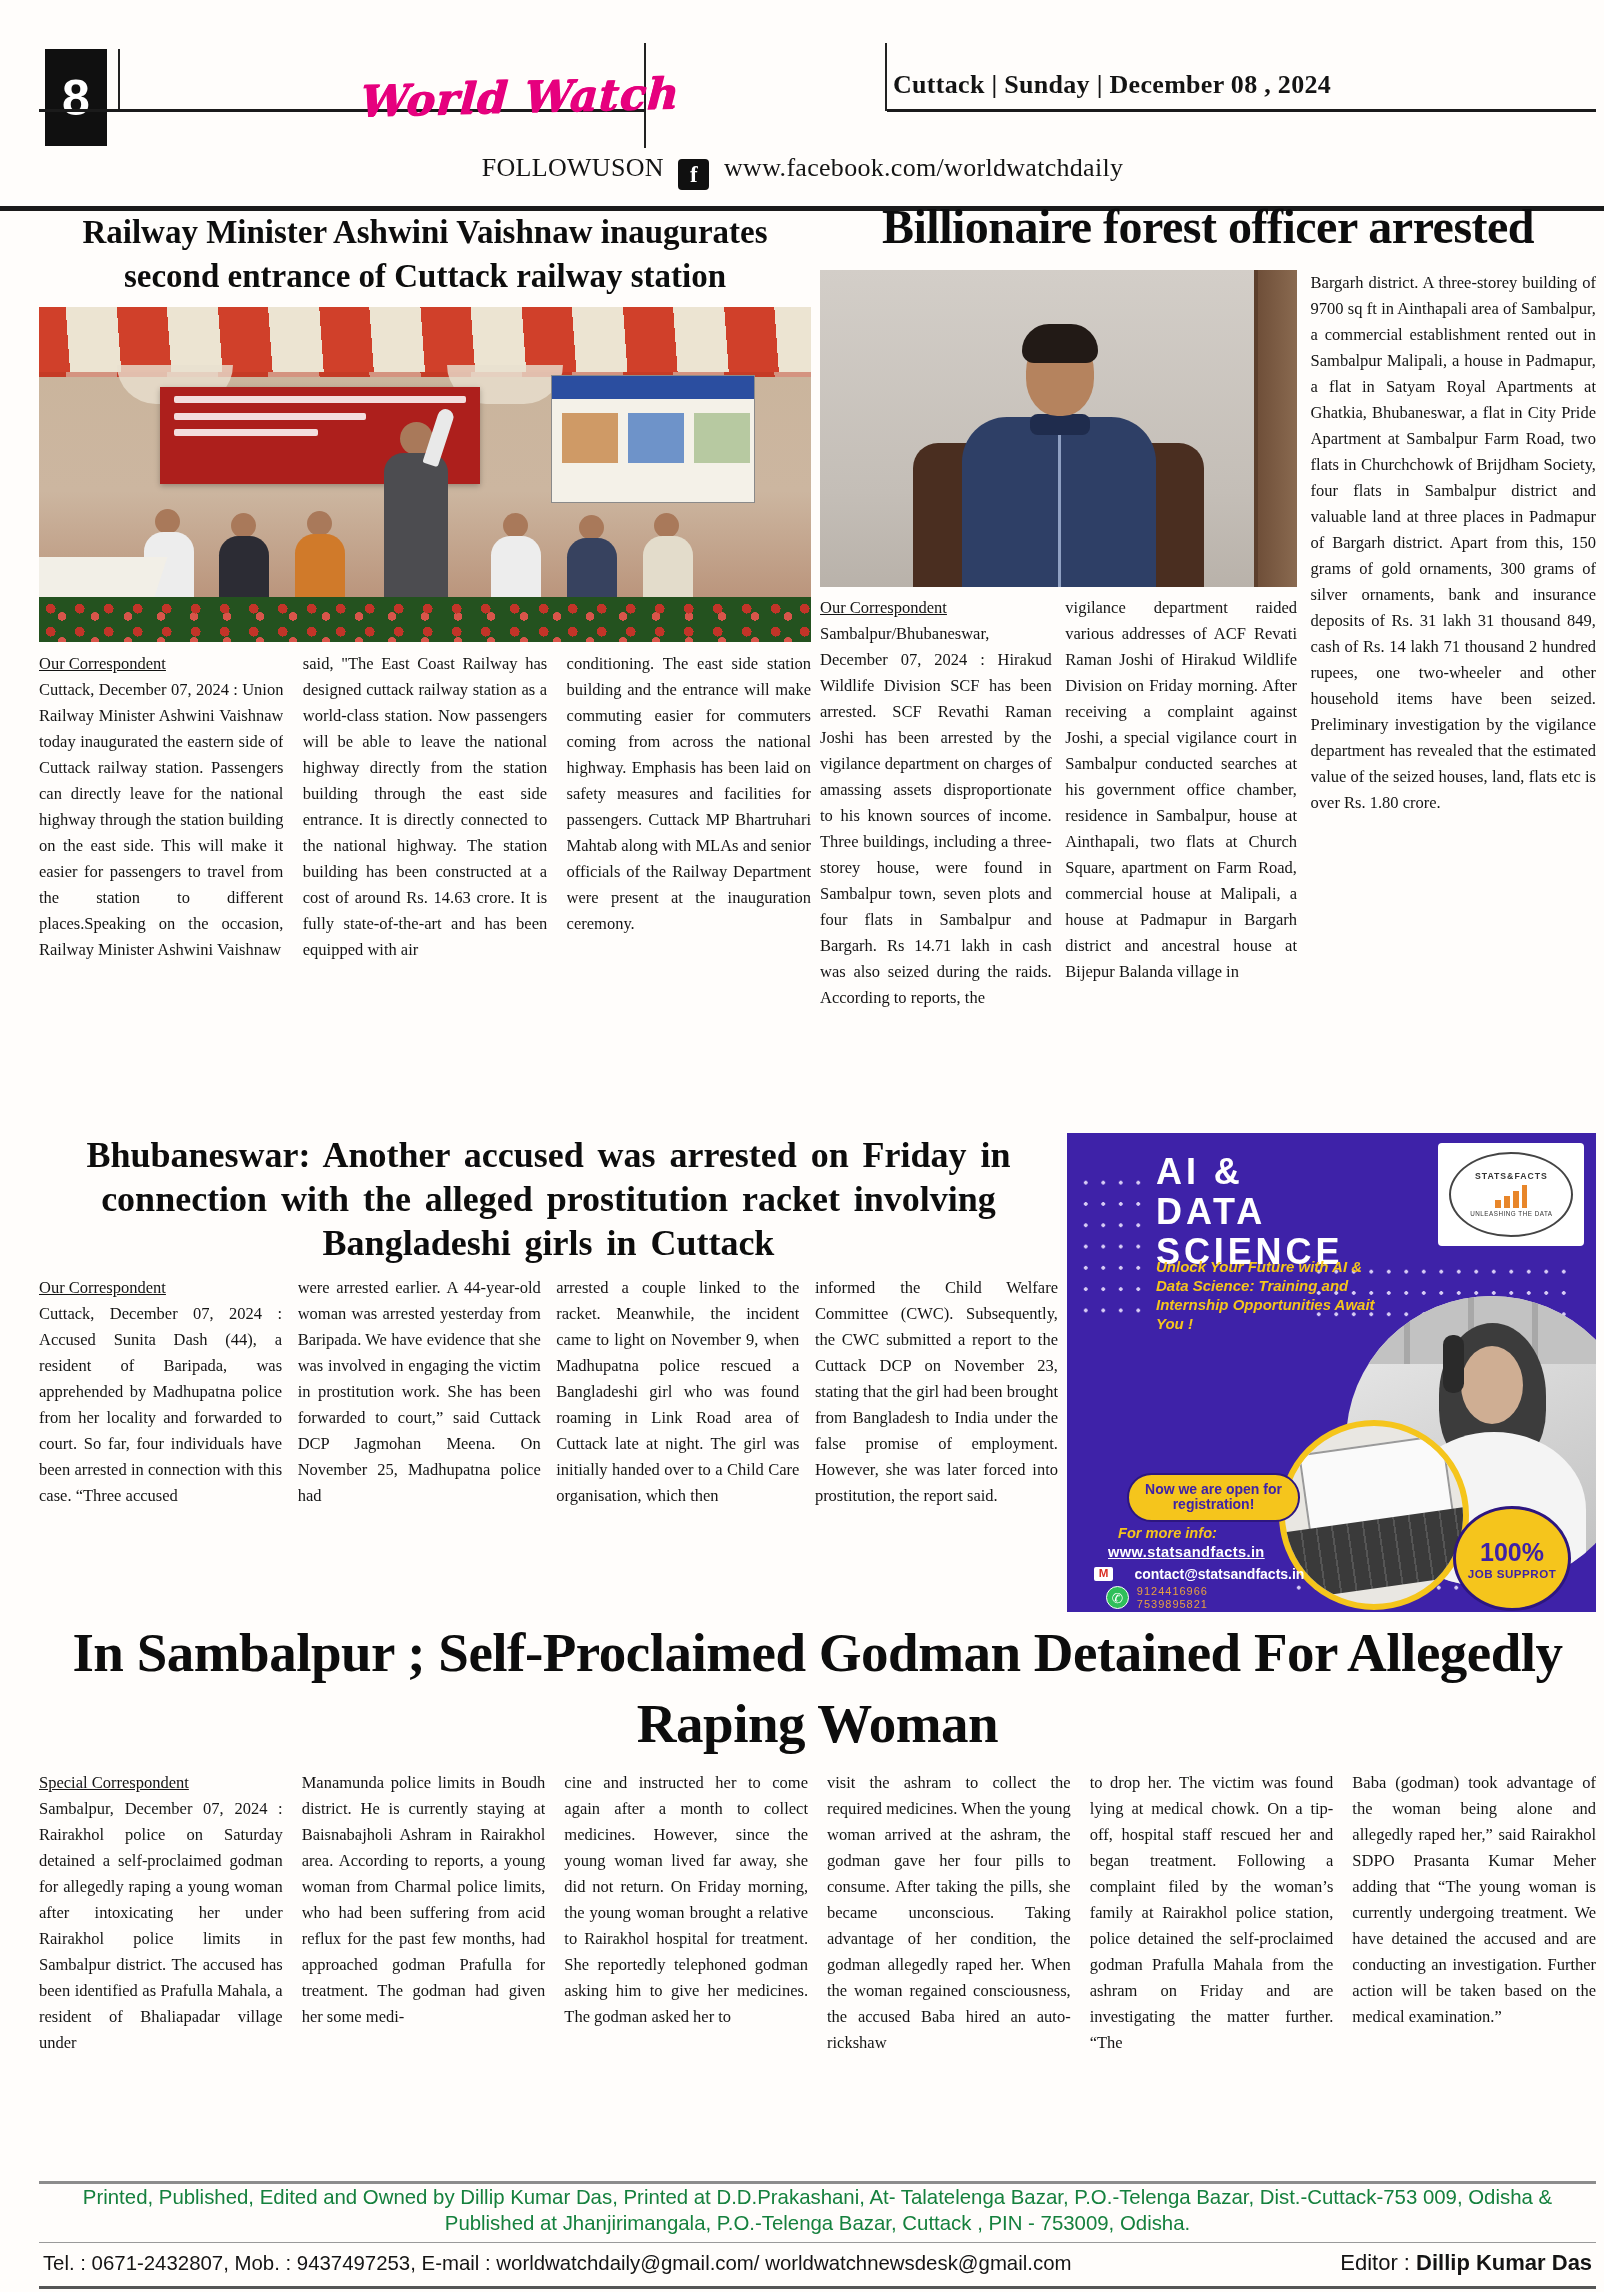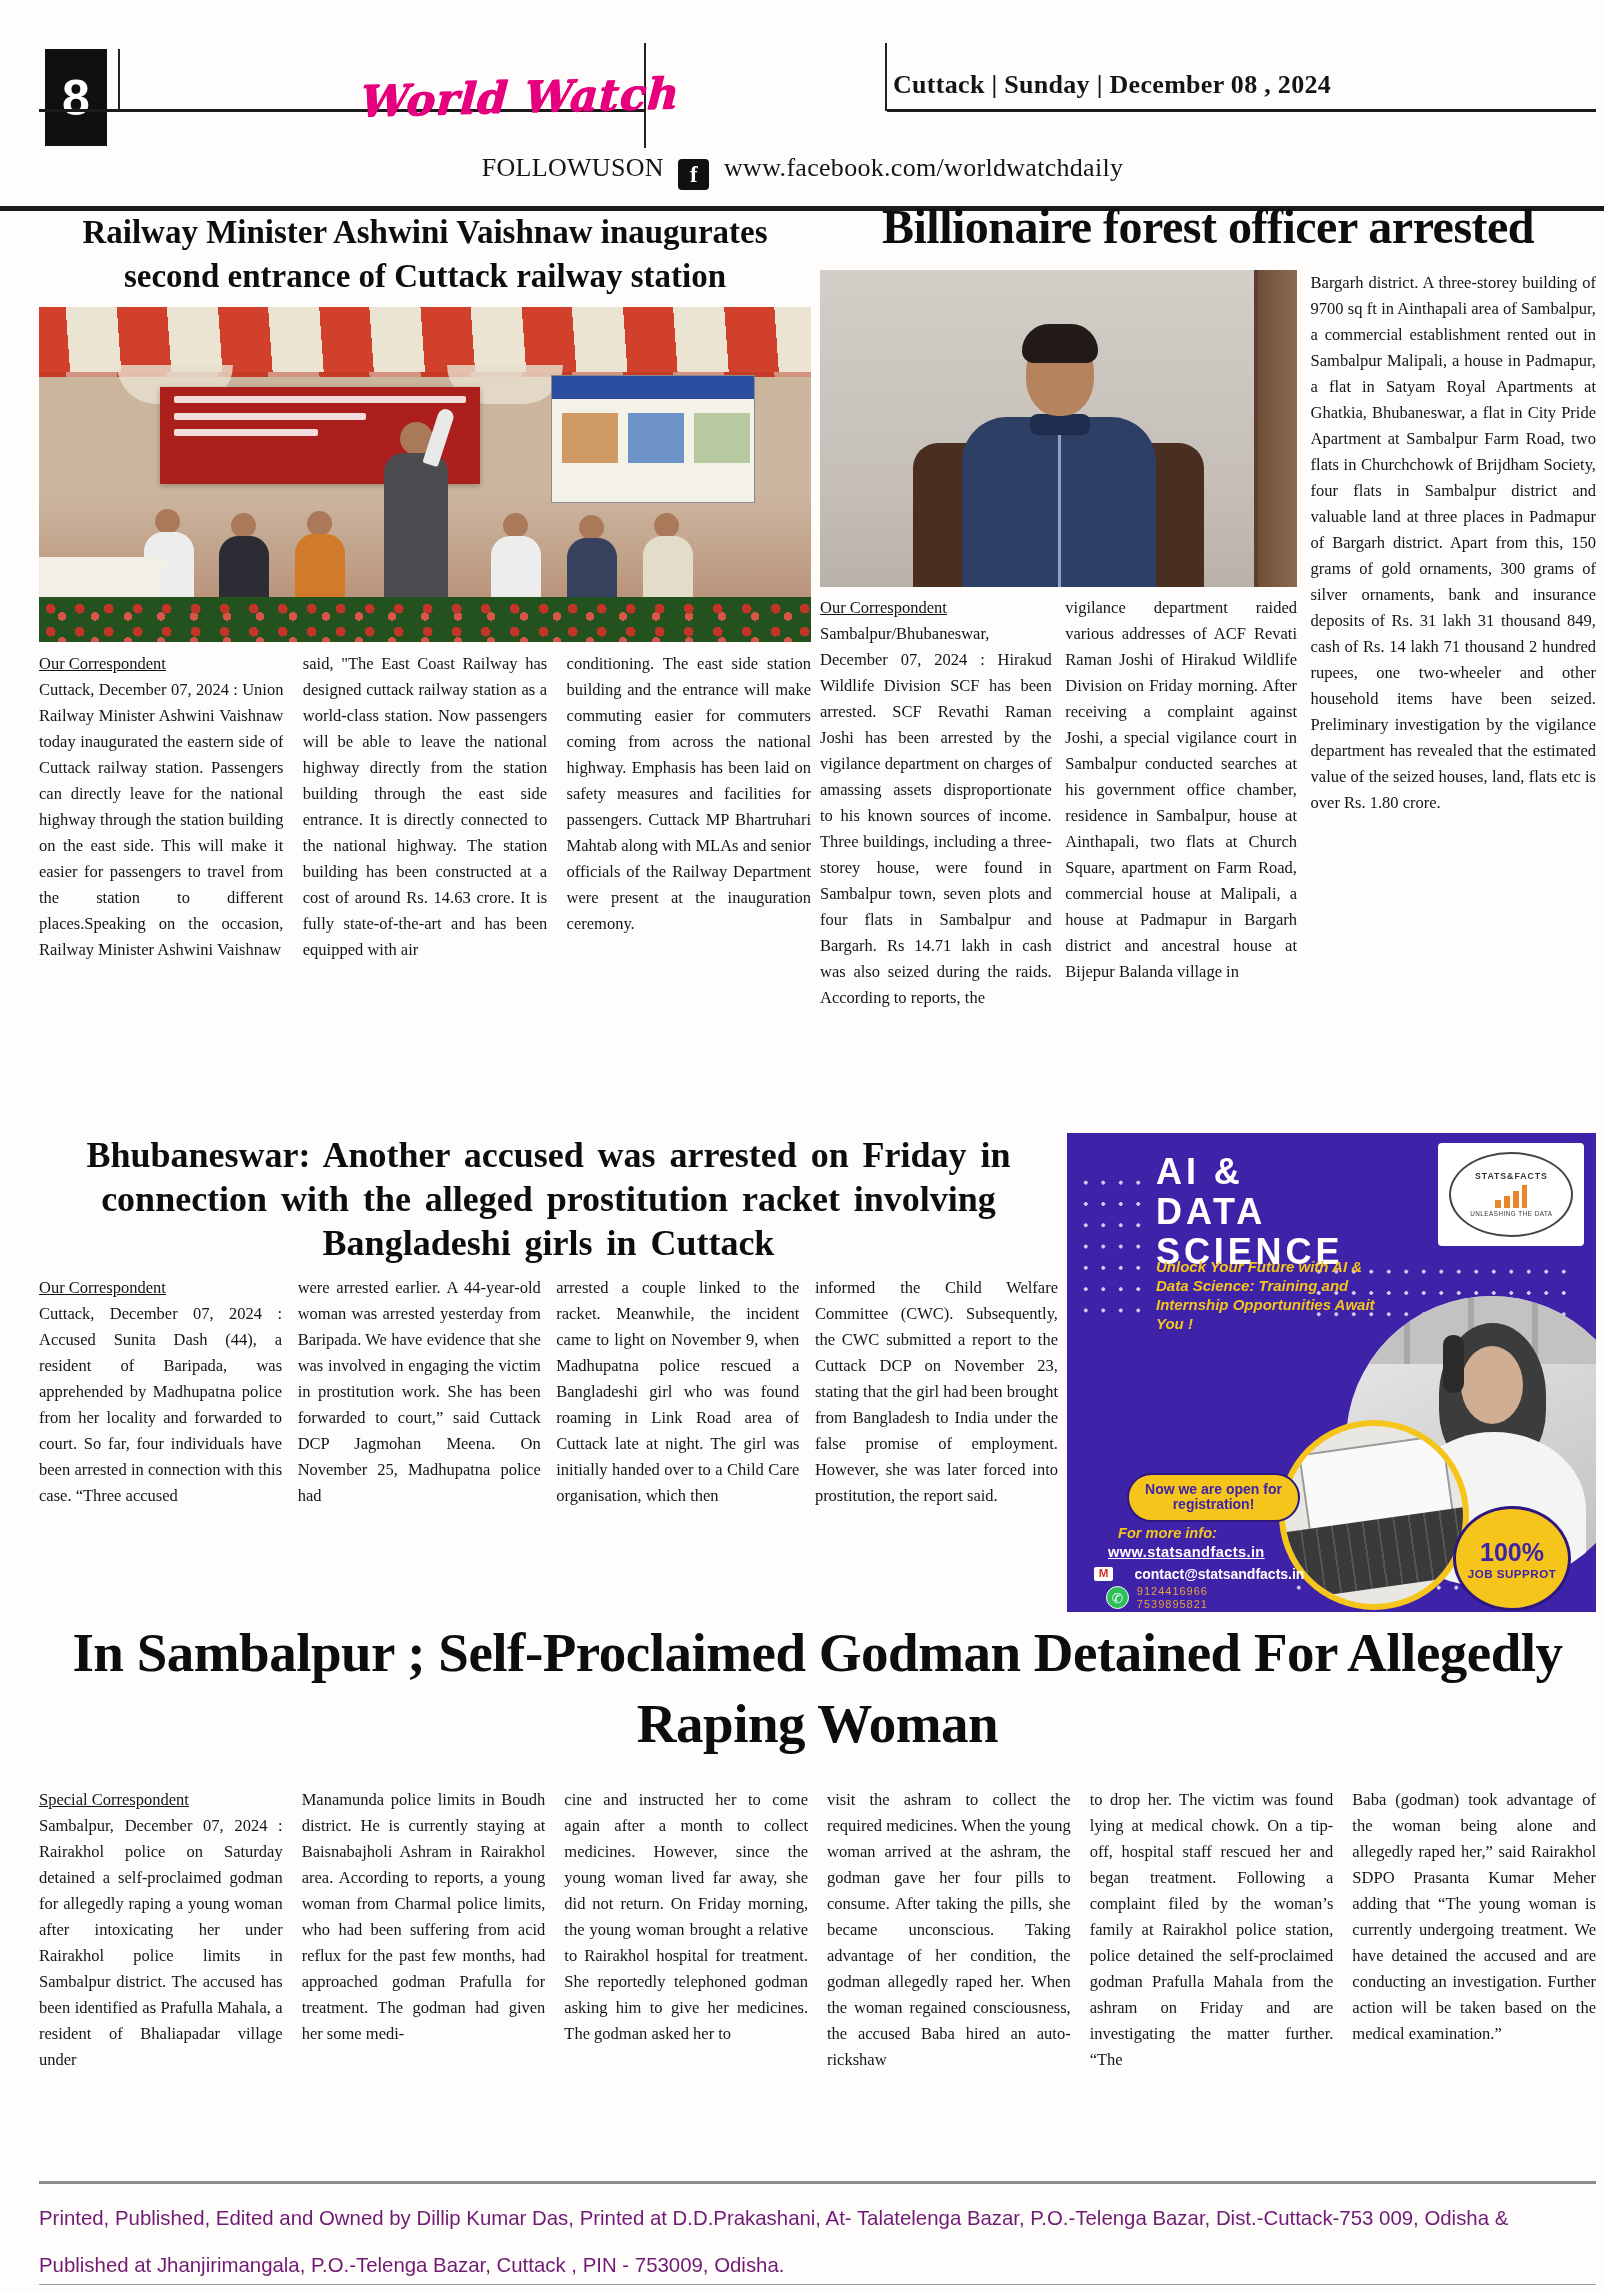--- a/index.html
+++ b/index.html
@@ -134,26 +134,26 @@
   #ad .laptop .scr{ position:absolute; left:17.5px; top:17.5px; width:146px; height:78px; background:#fafafa; border:2.9px solid #9a9a9a; transform:rotate(-8deg);}
   #ad .laptop .kb{ position:absolute; left:-9.7px; top:93px; width:213px; height:68px; transform:rotate(-8deg);
     background:repeating-linear-gradient(90deg,#3a3a3a 0 13.6px,#555 13.6px 15.5px);}
   #ad .badge{ position:absolute; right:25px; top:373px; width:118px; height:105px; border-radius:50%;
     background:#f5c51c; border:3.9px solid #2d1680; display:flex; flex-direction:column; align-items:center;
     justify-content:center; color:#3e22a8; font-weight:bold; z-index:5;}
   #ad .badge .pc{ font-size:25px;text-align:right; }
   #ad .badge .bt{ font-size:11.6px; letter-spacing:0.5px;}
   
   #a4{ left:39px; top:1617px; width:1557px; }
-  #a4 .headline{ font-size:55px; line-height:71px; letter-spacing:-0.5px; margin-bottom:28px;}
+  #a4 .headline{ font-size:55px; line-height:71px; letter-spacing:-0.5px; margin-bottom:11px;}
   #a4 .cols{ gap:19px; height:411px; }
   
   #pfooter{ position:absolute; left:39px; top:2181px; width:1557px; font-family:"Liberation Sans",sans-serif;}
   #pfooter .frule{ height:2.9px; background:#8c8c8c; }
-  #pfooter .fl{ text-align:left; font-size:20.4px; line-height:26px; color:#701a75; padding-top:21px;}
+  #pfooter .fl{ text-align:center; font-size:20.4px; line-height:26px; color:#15803d; padding-top:0;}
   #pfooter .contact-row{ margin-top:5.8px; border-top:1.9px solid #9a9a9a; border-bottom:3.9px solid #555;
     display:flex; justify-content:space-between; align-items:center; padding:7.8px 3.9px 9.7px 3.9px;}
   #pfooter .tel{ font-size:20.4px; }
   #pfooter .editor{ font-size:22px; }
   #pfooter .editor b{ font-weight:bold; }
 </style>
 </head>
 <body>
 
 <div class="page">

